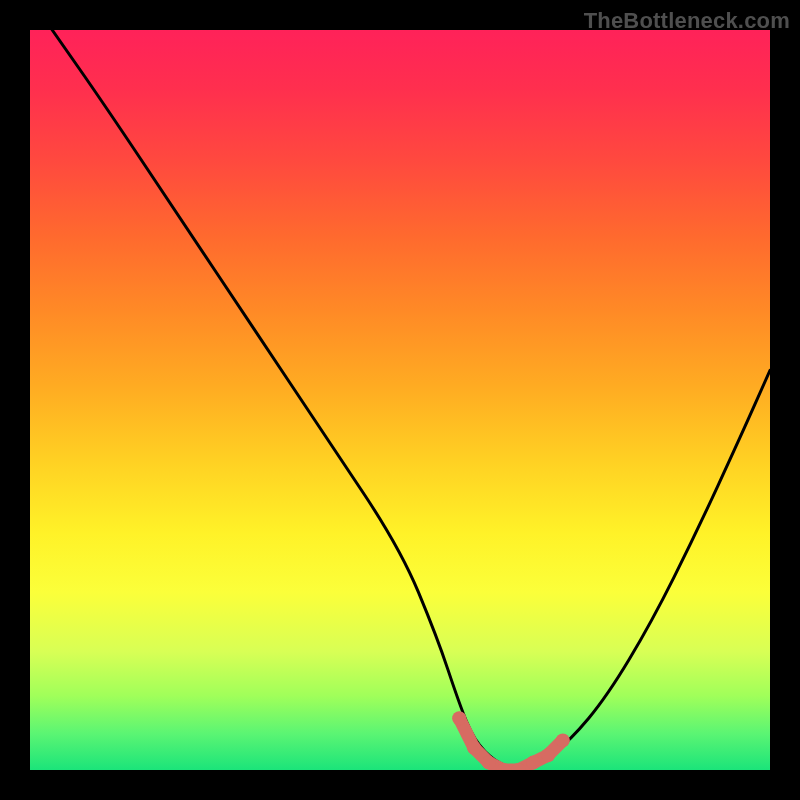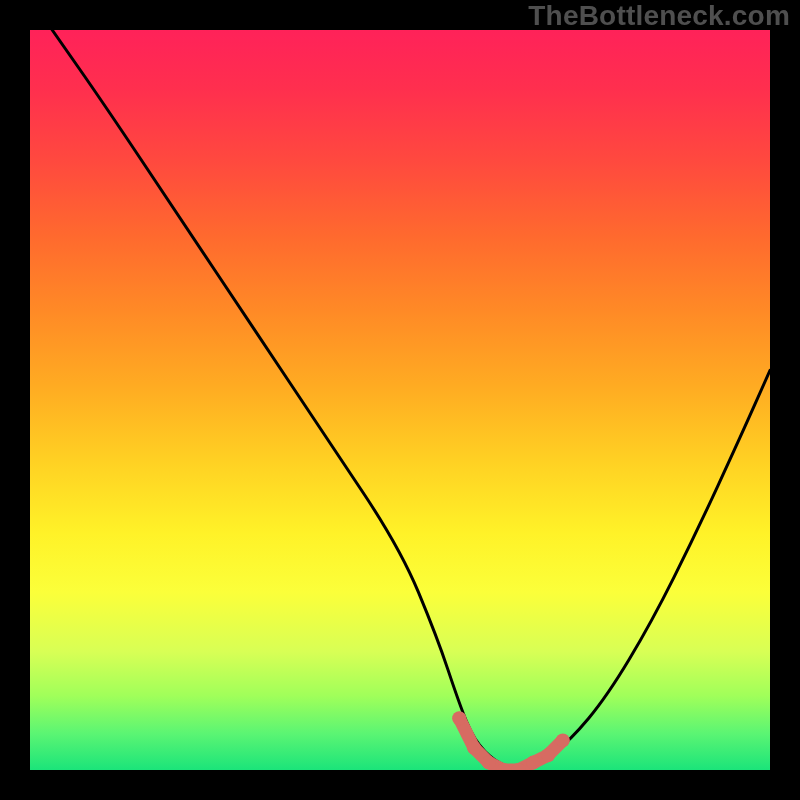--- a/index.html
+++ b/index.html
@@ -12,24 +12,24 @@
     font-family: Arial, Helvetica, sans-serif;
   }
   .frame {
     position: relative;
     width: 800px;
     height: 800px;
     background: #000;
   }
   .watermark {
     position: absolute;
-    top: 0;
+    top: 8px;
     right: 10px;
     color: #4f4f4f;
-    font-size: 28px;
+    font-size: 22px;
     font-weight: 600;
     letter-spacing: 0.2px;
     user-select: none;
   }
   .plot-wrap {
     position: absolute;
     left: 30px;
     top: 30px;
     width: 740px;
     height: 740px;

